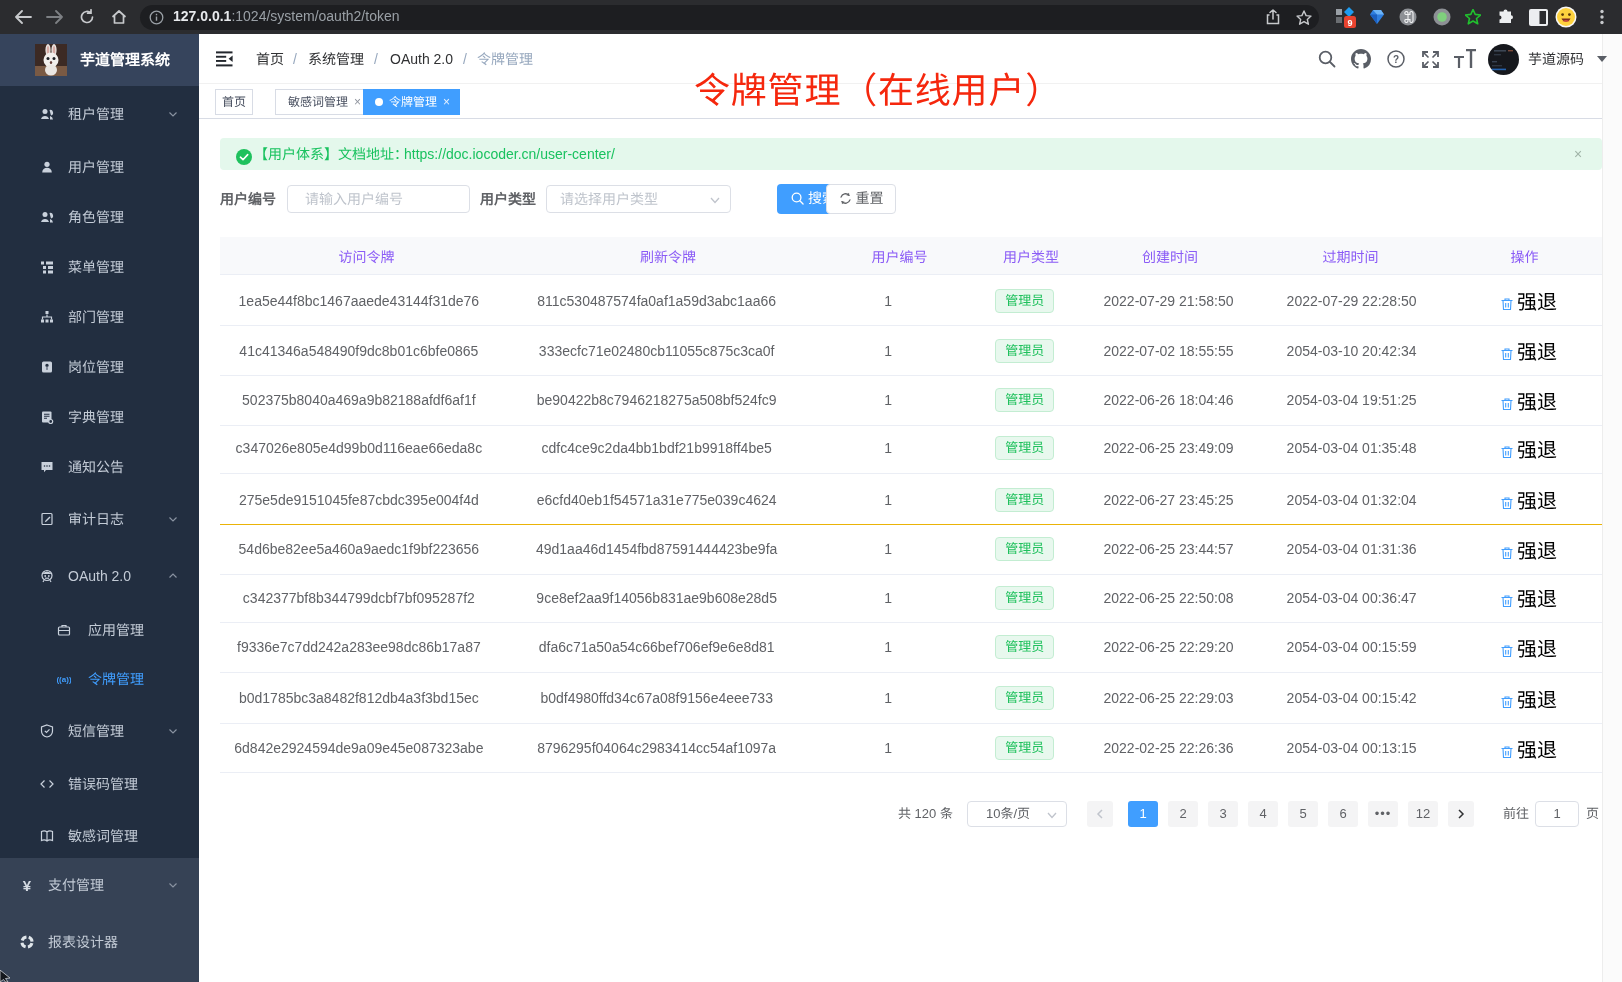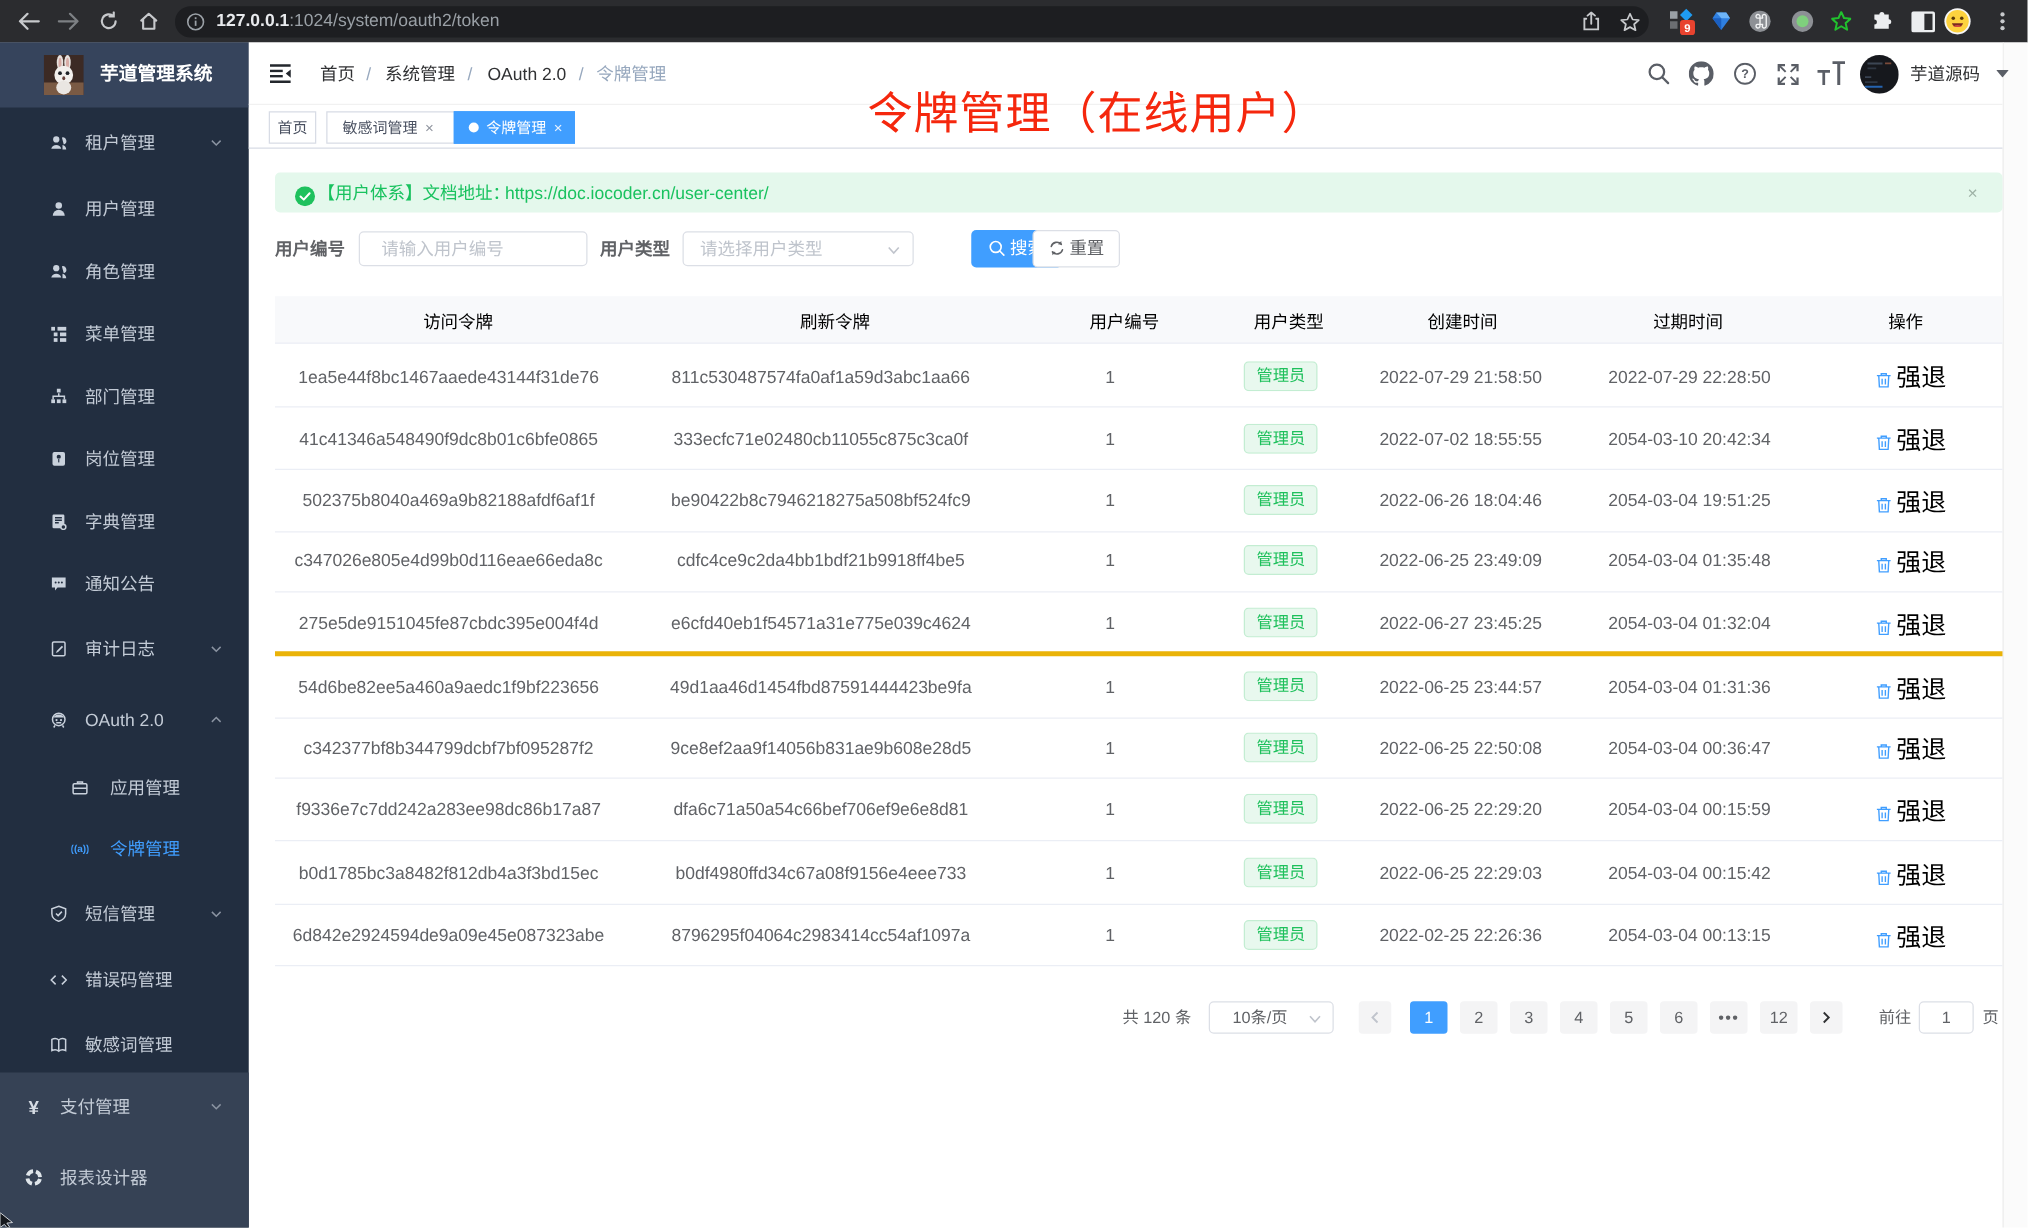--- a/index.html
+++ b/index.html
@@ -60,21 +60,21 @@
   .finput { position:absolute; top:185px; height:28px; border:1px solid #dcdfe6; border-radius:4px; background:#fff; font-size:14px; color:#bfc4cc; line-height:26px; padding-left:13px; }
   .fbtn { position:absolute; top:184px; height:30px; border-radius:4px; font-size:14px; line-height:28px; text-align:center; }
   .chevd { position:absolute; width:10px; height:10px; }
 
   
   #tbl { position:absolute; left:220px; top:237px; width:1382px; }
   .trow { position:absolute; left:0; width:1382px; display:flex;gap:12px; }
   .trow .c { text-align:center; font-size:14px; color:#606266; overflow:hidden; white-space:nowrap; }
   .c1{width:293px;} .c2{width:310px;} .c3{width:153px;} .c4{width:110px;} .c5{width:168px;} .c6{width:193px;} .c7{width:155px;}
   #thead { position:absolute; left:0; top:0; width:1382px; height:38px; background:#f8f9fb; border-bottom:1px solid #ebeef5; display:flex; align-items:center; }
-  #thead .c { font-weight:500; color:#000000; font-size:14px; text-align:center; }
+  #thead .c { font-weight:500; color:#8b5cf6; font-size:14px; text-align:center; }
   .badge { display:inline-block; height:24px; line-height:22px; padding:0 9px; background:#e8f8ee; border:1px solid #c3edd2; border-radius:4px; color:#1ec05c; font-size:13px; }
   .oplink { color:#000000; font-size:20px; }
 
   
   #pager { position:absolute; left:0; top:801px; width:1622px; height:26px; font-size:13px; color:#606266; }
   .pgtxt { position:absolute; top:0; height:26px; line-height:26px; }
   .pgsel { position:absolute; left:967px; top:0; width:100px; height:26px; border:1px solid #dcdfe6; border-radius:4px; background:#fff; line-height:24px; text-align:left; padding-left:18px; color:#606266; }
   .pbtn { position:absolute; top:0; width:30px; height:26px; line-height:26px; border-radius:3px; background:#f4f4f5; color:#606266; text-align:center; font-weight:500; font-size:13px; }
   .pbtn.on { background:#409eff; color:#fff; }
   .pbtn.arr { width:26px; font-weight:normal; }
@@ -423,21 +423,21 @@
   <div class="crumb" style="left:1329px;">芋道源码</div>
   <div class="nico" style="left:1398px;">
     <svg width="10" height="6" viewBox="0 0 10 6">
         <path d="M0 0 H10 L5 6 Z" fill="#5a5e66"></path>
       </svg>
   </div>
 </div>
 
 <div id="tags">
   <div class="tag" style="left:16px;width:38px;padding:0;text-align:center;">首页</div>
-  <div class="tag" style="left:62px;width:111px;padding:0 0 0 12px;">敏感词管理<span class="x">×</span></div>
+  <div class="tag" style="left:76px;width:111px;padding:0 0 0 12px;">敏感词管理<span class="x">×</span></div>
   <div class="tag on" style="left:164px;width:97px;padding:0 0 0 11px;"><span class="dot"></span>令牌管理<span class="x">×</span></div>
 </div>
 
 <div id="redlabel">令牌管理（在线用户）</div>
 
 <div id="alert">
   <svg class="chk" viewBox="0 0 16 16">
       <circle cx="8" cy="8" r="8" fill="#1ec15d"></circle>
       <path d="M4.4 8.2 L7 10.7 L11.7 5.6" stroke="#fff" stroke-width="1.6" fill="none" stroke-linecap="round" stroke-linejoin="round"></path>
     </svg>
@@ -515,21 +515,21 @@
         <div class="c c1">c347026e805e4d99b0d116eae66eda8c</div>
         <div class="c c2">cdfc4ce9c2da4bb1bdf21b9918ff4be5</div>
         <div class="c c3">1</div>
         <div class="c c4"><span class="badge">管理员</span></div>
         <div class="c c5">2022-06-25 23:49:09</div>
         <div class="c c6">2054-03-04 01:35:48</div>
         <div class="c c7"><span class="oplink"><svg width="14" height="14" viewBox="0 0 14 14" style="vertical-align:-2px;margin-right:3px;">
               <path d="M1.5 3.5 h11 M5 3.5 V2 h4 v1.5 M3 3.5 l0.5 9 h7 l0.5 -9 M5.7 6 v4.5 M8.3 6 v4.5" stroke="#409eff" stroke-width="1.1" fill="none"></path>
             </svg>强退</span></div>
       </div>
-      <div class="trow" style="top:238.3px;height:49.7px;border-bottom:4px solid #eab308;align-items:center;">
+      <div class="trow" style="top:238.3px;height:49.7px;border-bottom:1px solid #eab308;align-items:center;">
         <div class="c c1">275e5de9151045fe87cbdc395e004f4d</div>
         <div class="c c2">e6cfd40eb1f54571a31e775e039c4624</div>
         <div class="c c3">1</div>
         <div class="c c4"><span class="badge">管理员</span></div>
         <div class="c c5">2022-06-27 23:45:25</div>
         <div class="c c6">2054-03-04 01:32:04</div>
         <div class="c c7"><span class="oplink"><svg width="14" height="14" viewBox="0 0 14 14" style="vertical-align:-2px;margin-right:3px;">
               <path d="M1.5 3.5 h11 M5 3.5 V2 h4 v1.5 M3 3.5 l0.5 9 h7 l0.5 -9 M5.7 6 v4.5 M8.3 6 v4.5" stroke="#409eff" stroke-width="1.1" fill="none"></path>
             </svg>强退</span></div>
       </div>

